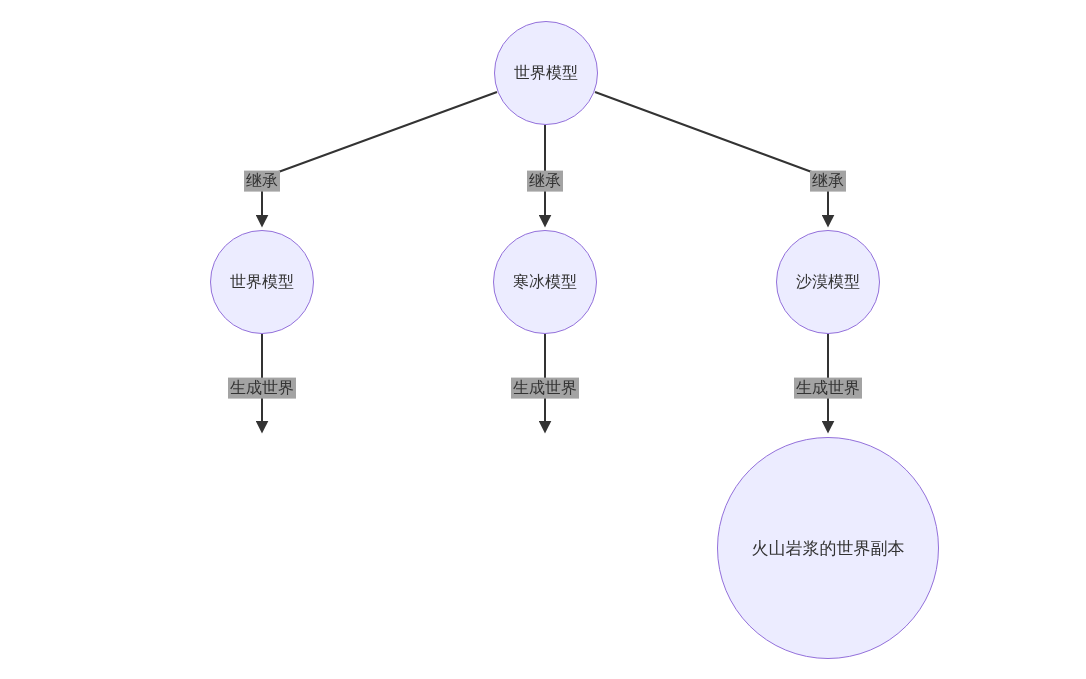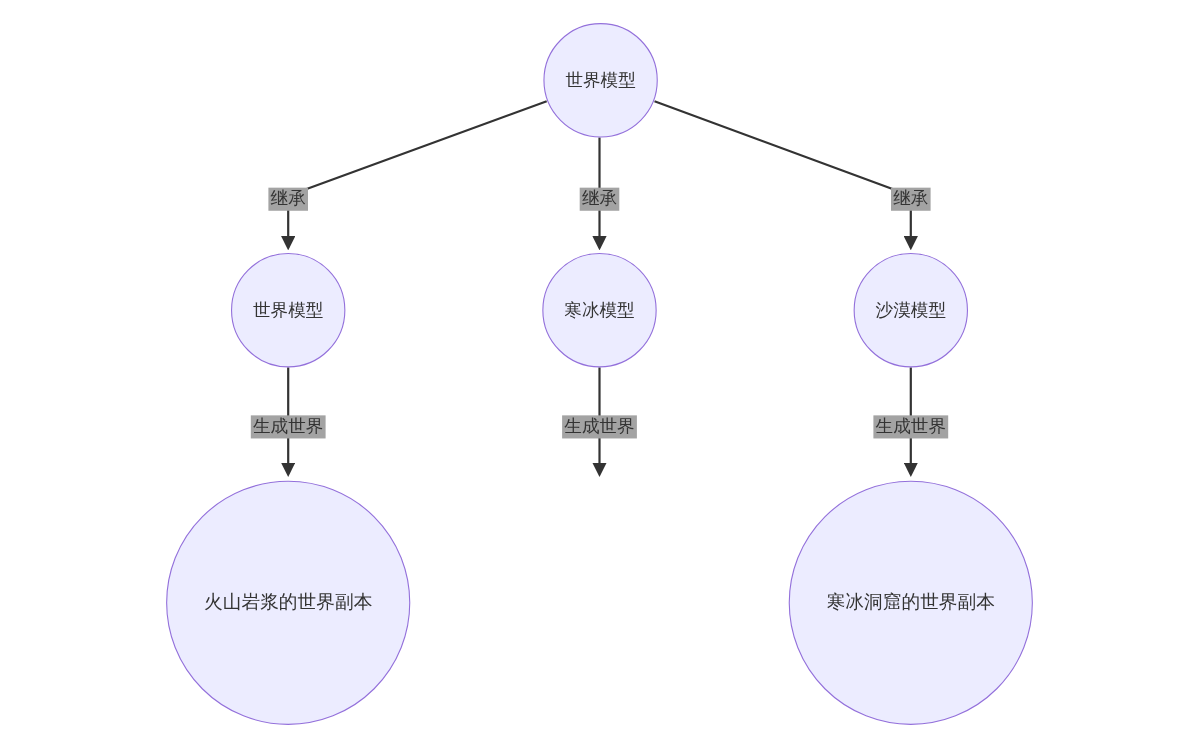--- a/index.html
+++ b/index.html
@@ -96,25 +96,22 @@
   <div class="node node-sm node-m1">
     <span>世界模型</span>
   </div>
   <div class="node node-sm node-m2">
     <span>寒冰模型</span>
   </div>
   <div class="node node-sm node-m3">
     <span>沙漠模型</span>
   </div>
 
-  <div class="node node-lg node-w1">
+  <div class="node node-lg node-w3">
     <span>火山岩浆的世界副本</span>
-  </div>
-  <div class="node node-lg node-w3">
-    <span>寒冰洞窟的世界副本</span>
   </div>
 
   <div class="edge-label lbl-i1">继承</div>
   <div class="edge-label lbl-i2">继承</div>
   <div class="edge-label lbl-i3">继承</div>
   <div class="edge-label lbl-g1">生成世界</div>
   <div class="edge-label lbl-g2">生成世界</div>
   <div class="edge-label lbl-g3">生成世界</div>
 
 </div>

